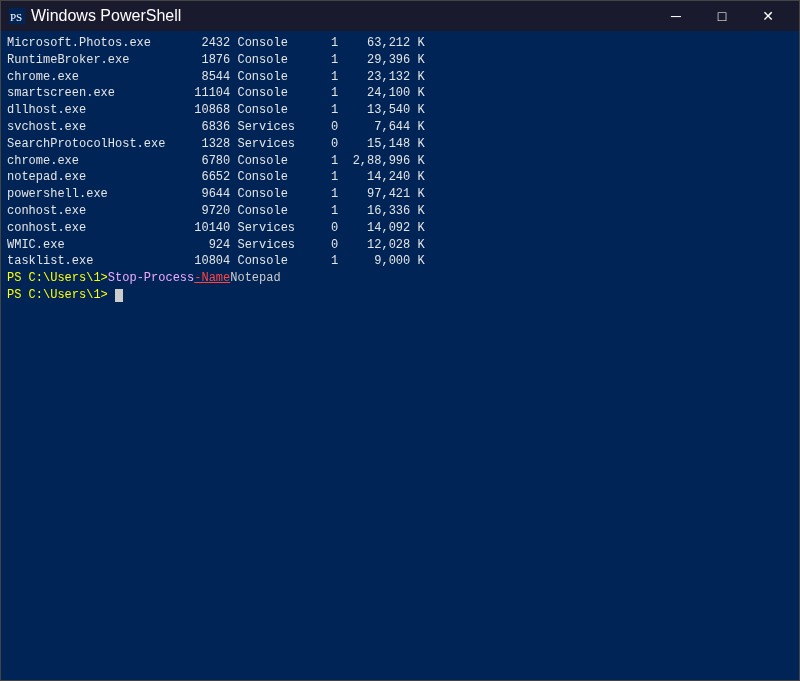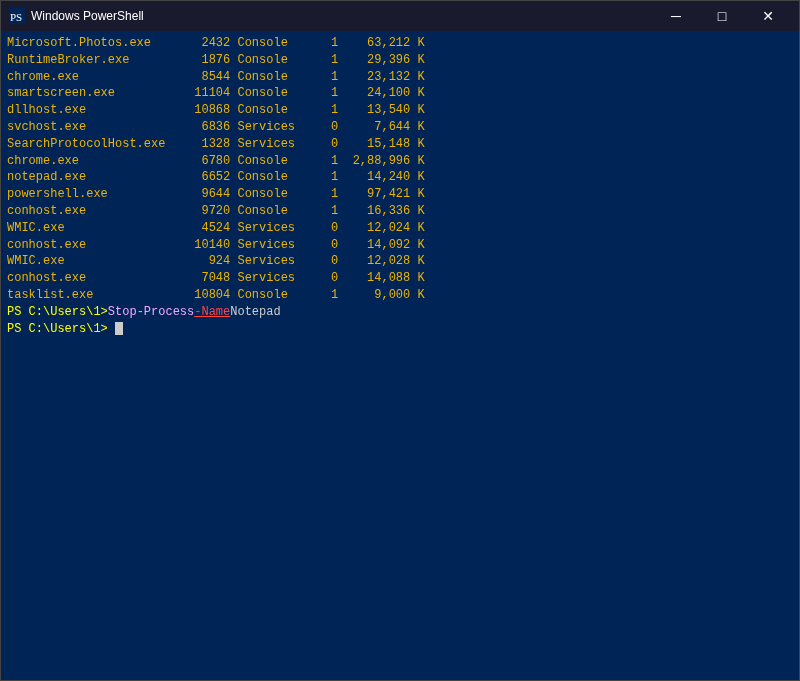--- a/index.html
+++ b/index.html
@@ -51,21 +51,21 @@
       text-decoration: underline;
     }
 
     .title-bar-icon svg {
       width: 16px;
       height: 16px;
     }
 
     .title-bar-title {
       color: #ffffff;
-      font-size: 12px;
+      font-size: 16px;
       font-family: 'Segoe UI', sans-serif;
     }
 
     .title-bar-controls {
       display: flex;
       gap: 0;
     }
 
     .title-bar-btn {
       width: 46px;
@@ -86,21 +86,21 @@
       background: #012456;
       color: #cccccc;
       padding: 4px 6px;
       overflow: hidden;
       line-height: 1.4;
     }
 
     .terminal-line {
       white-space: pre;
       font-size: 12px;
-      color: #eab308;
+      color: #e5e5e5;
     }
 
     .cmd-line {
       display: flex;
       align-items: center;
     }
 
     .prompt {
       color: #ffff00;
     }
@@ -163,24 +163,22 @@
         <div class="terminal-line">RuntimeBroker.exe          1876 Console      1    29,396 K </div>
         <div class="terminal-line">chrome.exe                 8544 Console      1    23,132 K </div>
         <div class="terminal-line">smartscreen.exe           11104 Console      1    24,100 K </div>
         <div class="terminal-line">dllhost.exe               10868 Console      1    13,540 K </div>
         <div class="terminal-line">svchost.exe                6836 Services     0     7,644 K </div>
         <div class="terminal-line">SearchProtocolHost.exe     1328 Services     0    15,148 K </div>
         <div class="terminal-line">chrome.exe                 6780 Console      1  2,88,996 K </div>
         <div class="terminal-line">notepad.exe                6652 Console      1    14,240 K </div>
         <div class="terminal-line">powershell.exe             9644 Console      1    97,421 K </div>
         <div class="terminal-line">conhost.exe                9720 Console      1    16,336 K </div>
-        <div class="terminal-line">WMIC.exe                   4524 Services     0    12,024 K </div>
         <div class="terminal-line">conhost.exe               10140 Services     0    14,092 K </div>
         <div class="terminal-line">WMIC.exe                    924 Services     0    12,028 K </div>
-        <div class="terminal-line">conhost.exe                7048 Services     0    14,088 K </div>
         <div class="terminal-line">tasklist.exe              10804 Console      1     9,000 K </div>
       </div>
 
     <div class="cmd-line">
       <span class="prompt">PS C:\Users\1&gt;</span>
         <span class="cmd-stop"> Stop-Process</span>
         <span class="cmd-arg"> -Name</span>
         <span class="cmd-value"> Notepad</span>
     </div>
 

